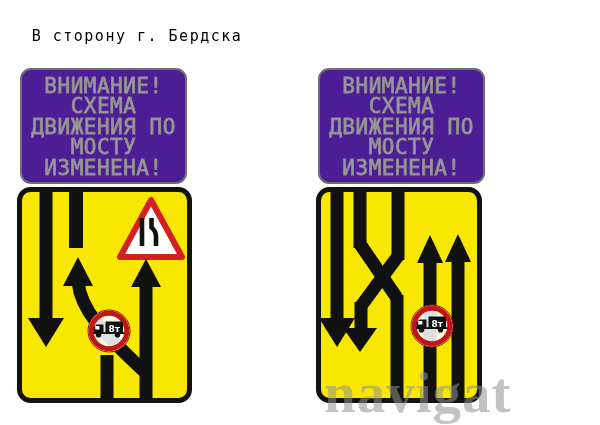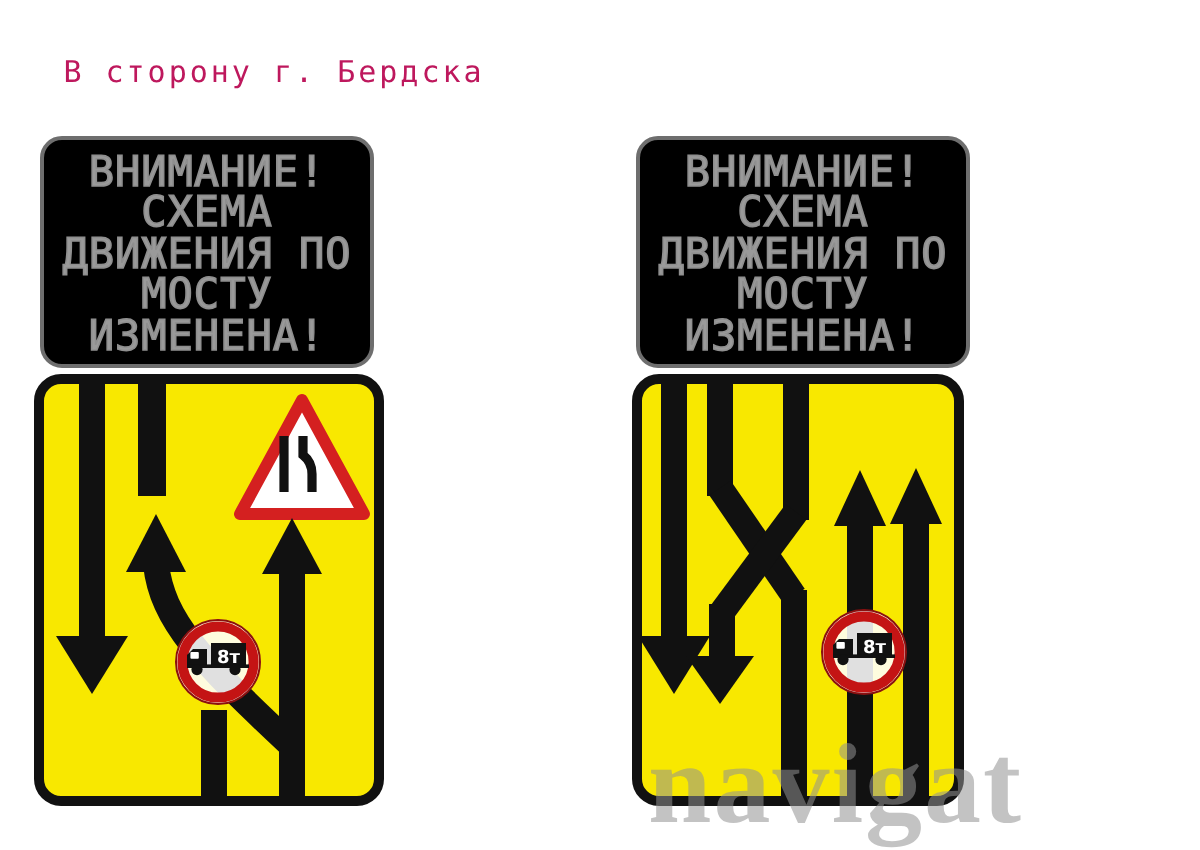--- a/index.html
+++ b/index.html
@@ -2,26 +2,26 @@
 <html><head>
 <meta charset="utf-8">
 <style>
   html,body{margin:0;padding:0;background:#fff;}
   #screen{
     position:relative;width:600px;height:425px;background:#ffffff;
     font-family:"DejaVu Sans Mono","Liberation Mono",monospace;overflow:hidden;
   }
   .col-title{
     position:absolute;top:27px;height:18px;
-    color:#be185d;font-size:15px;letter-spacing:1.5px;text-align:center;white-space:nowrap;
+    color:#000000;font-size:15px;letter-spacing:1.5px;text-align:center;white-space:nowrap;
   }
   #title-left{left:14px;width:246px;}
   #title-right{left:310px;width:290px;}
   .warning-box{
-    position:absolute;top:68px;height:110px;background:#000000;
+    position:absolute;top:68px;height:110px;background:#4c1d95;
     border:2px solid #6e6e6e;border-radius:11px;
     display:flex;flex-direction:column;justify-content:center;align-items:center;
     padding-top:2px;
   }
   #warning-left{left:20px;width:163px;}
   #warning-right{left:318px;width:163px;}
   .warning-line{
     color:#9a9a9a;-webkit-text-stroke:0.8px #8f8f8f;
     font-size:21px;line-height:20.5px;letter-spacing:0.5px;white-space:nowrap;
   }

